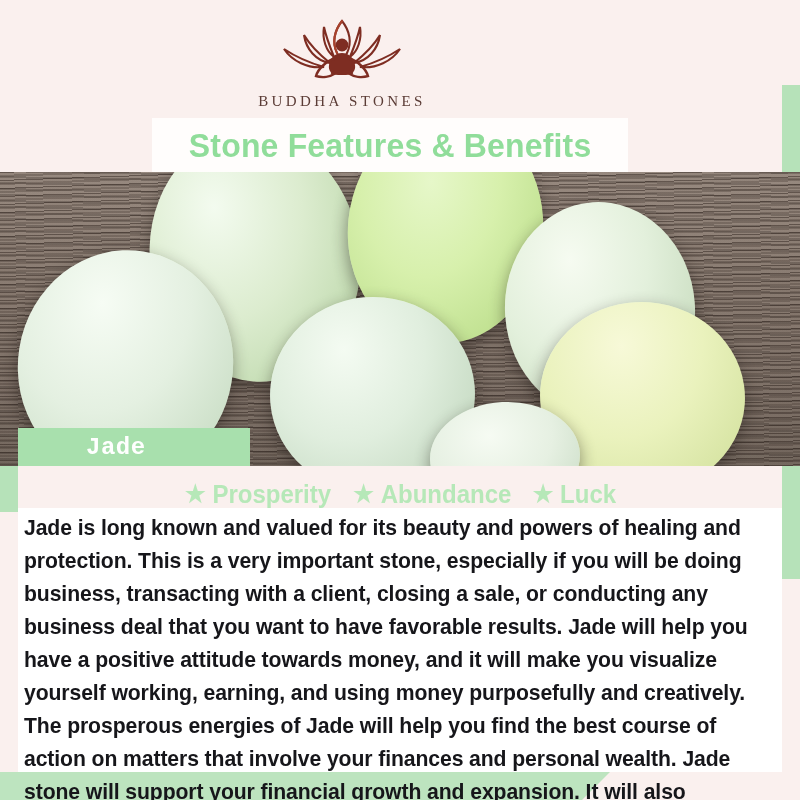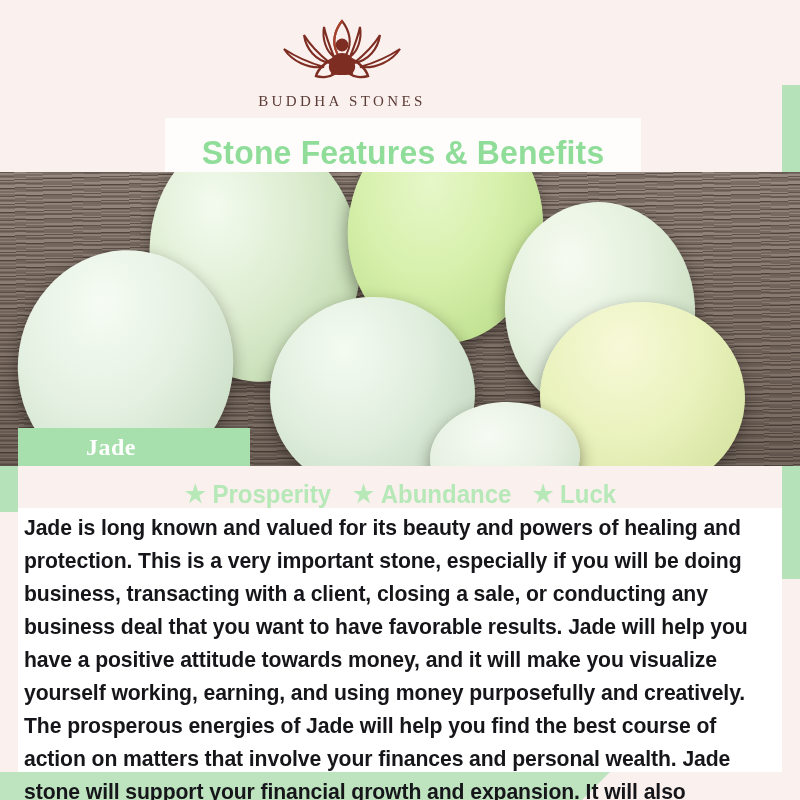--- a/index.html
+++ b/index.html
@@ -70,27 +70,27 @@
     font-family: "Liberation Serif", serif;
     font-size: 15px;
     letter-spacing: 3.4px;
     color: #5b3c36;
     font-weight: 400;
   }
 
   
   .title-banner {
     position: absolute;
-    left: 165px;
+    left: 152px;
     top: 118px;
     width: 476px;
     height: 54px;
     background: #fffdfc;
     display: flex;
-    align-items: flex-end;
+    align-items: center;
     justify-content: center;
   }
   .title-text {
     font-family: "Liberation Sans Narrow", "Liberation Sans", sans-serif;
     font-weight: bold;
     font-size: 34px;
     color: #90dd9a;
     letter-spacing: 0.2px;
     transform: scaleX(0.94);
     white-space: nowrap;
@@ -153,21 +153,21 @@
     left: 18px;
     top: 428px;
     width: 232px;
     height: 38px;
     background: #a8e0ad;
     display: flex;
     align-items: center;
   }
   .stone-tag-text {
     margin-left: 68px;
-    font-family: Liberation Serif, serif;
+    font-family: Liberation Mono, monospace;
     font-size: 24px;
     font-weight: bold;
     color: #ffffff;
     letter-spacing: 0.5px;
   }
 
   
   .keywords {
     position: absolute;
     left: 0;

